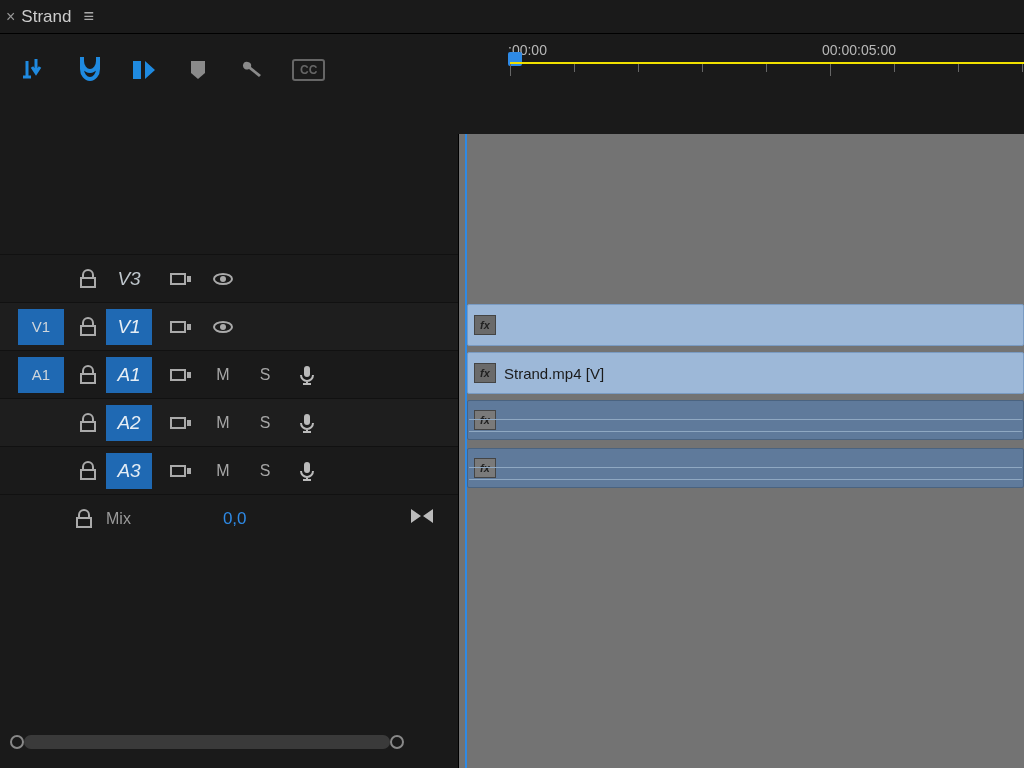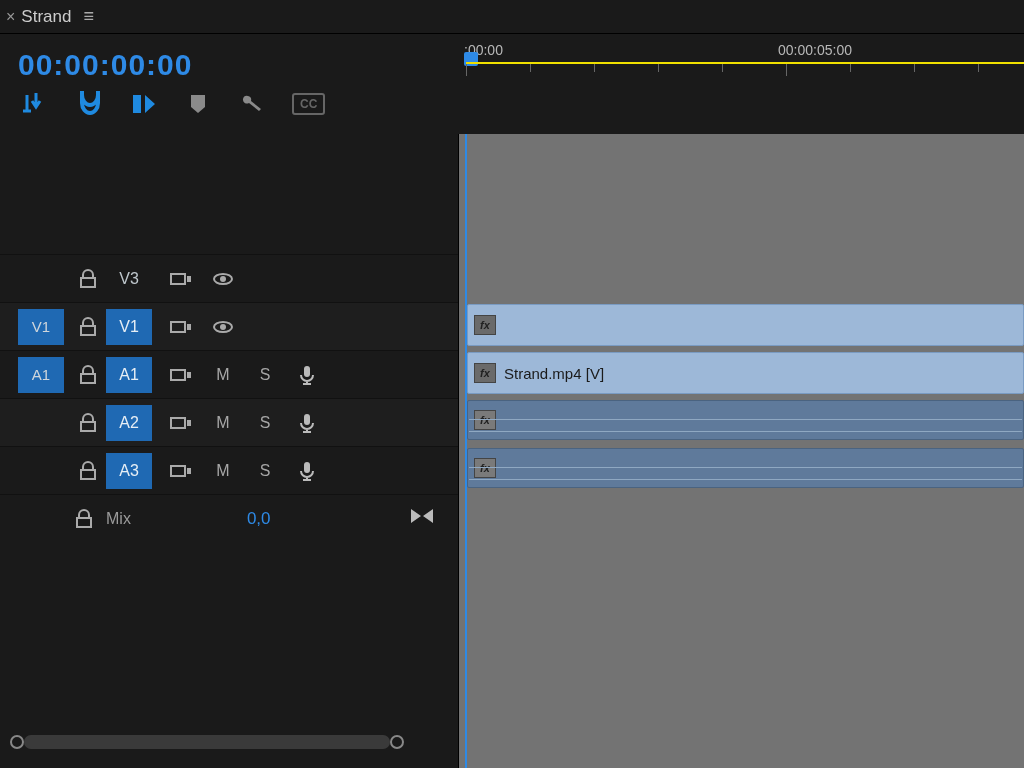--- a/index.html
+++ b/index.html
@@ -16,48 +16,48 @@
   .header-row { display: flex; height: 100px; }
   .header-left { width: 458px; padding: 14px 0 0 18px; }
   .timecode { color: #2e8ae6; font-size: 30px; font-weight: 600; letter-spacing: 1px; }
   .toolbar { display: flex; align-items: center; gap: 26px; margin-top: 8px; padding-left: 4px; }
   .tool-ico { width: 28px; height: 28px; display: flex; align-items: center; justify-content: center; cursor: pointer; }
   .tool-ico svg { display: block; }
   .blue { color: #1f8ae0; fill: #1f8ae0; }
   .grey { color: #8a8a8a; fill: #8a8a8a; }
   .cc-box { border: 2px solid #666; color: #666; font-size: 12px; font-weight: 700; padding: 2px 6px; border-radius: 3px; }
 
-  .header-right { flex: 1; position: relative; }
+  .header-right { flex: 1; position: relative; margin-left: 44px; }
   .ruler-labels { position: absolute; top: 8px; left: 0; right: 0; height: 18px; font-size: 14px; color: #b8b8b8; }
   .ruler-label { position: absolute; }
   .ruler-line { position: absolute; top: 28px; left: 8px; right: 0; height: 2px; background: #f0e000; }
   .playhead { position: absolute; top: 18px; left: 6px; width: 14px; height: 14px; background: #2e8ae6; border-radius: 2px; }
   .ticks { position: absolute; top: 30px; left: 0; right: 0; height: 14px; }
   .tick { position: absolute; top: 0; width: 1px; height: 8px; background: #666; }
   .tick.major { height: 12px; }
 
   
   .main { flex: 1; display: flex; position: relative; }
   .tracks-col { width: 458px; background: #1a1a1a; display: flex; flex-direction: column; }
   .tracks-spacer { flex: 0 0 120px; }
   .track-row { height: 48px; display: flex; align-items: center; padding-left: 18px; gap: 4px; border-top: 1px solid #111; position: relative; }
   .track-row:nth-child(odd) { background: #1e1e1e; }
   .cell { display: flex; align-items: center; justify-content: center; height: 36px; }
   .cell.src { width: 46px; color: #cfd6dc; font-size: 15px; margin-right: 6px; }
   .cell.src.sel { background: #1f69b3; }
   .cell.lock { width: 28px; }
-  .cell.trk { width: 46px; color: #bfc7cd; font-size: 16px; margin-right: 6px; }
+  .cell.trk { width: 46px; color: #bfc7cd; font-size: 19px; margin-right: 6px; font-style: italic; }
   .cell.trk.sel { background: #1f69b3; color: #e6eef5; }
   .cell.sync { width: 38px; }
   .cell.eye { width: 38px; }
   .cell.ms { width: 38px; color: #a7a7a7; font-size: 16px; }
   .cell.mic { width: 38px; }
   .mix-row { height: 48px; display: flex; align-items: center; padding-left: 18px; gap: 4px; border-top: 1px solid #111; }
   .mix-label { margin-left: 34px; color: #9a9a9a; font-size: 16px; text-align: center; }
-  .mix-value { margin-left: 112px; color: #2e8ae6; font-size: 17px; }
+  .mix-value { margin-left: 88px; color: #2e8ae6; font-size: 17px; }
   .mix-bowtie { margin-left: auto; margin-right: 24px; color: #bbb; font-size: 18px; }
 
   .clips-col { flex: 1; position: relative; background: #737373; border-left: 1px solid #000; }
   .v-playhead { position: absolute; top: 0; bottom: 0; left: 6px; width: 2px; background: #2e8ae6; z-index: 4; }
   .lane { position: absolute; left: 0; right: 0; }
   .clip { position: absolute; top: 2px; height: 42px; border-radius: 2px; display: flex; align-items: center; padding-left: 6px; gap: 8px; font-size: 15px; }
   .clip.video { background: #9db8d8; border: 1px solid #7a9bc2; color: #1b1b1b; }
   .clip.audio { background: #5f7a9b; border: 1px solid #4a6380; height: 40px; }
   .clip .fx { width: 22px; height: 20px; background: #6a6a6a; border: 1px solid #444; display: flex; align-items: center; justify-content: center; font-size: 11px; font-style: italic; color: #222; font-weight: 700; }
   .clip.audio .fx { background: #7a7a7a; }
@@ -81,21 +81,20 @@
 <div class="app">
 
   <div class="tabbar">
     <span class="tab-close">×</span>
     <span class="tab-title">Strand</span>
     <span class="menu-icon">≡</span>
   </div>
 
   <div class="header-row">
     <div class="header-left">
-      <div class="timecode">00:00:00:00</div>
       <div class="toolbar">
         <span class="tool-ico blue">
           <svg width="26" height="22">
               <path d="M4 2 L4 18 M0 18 L8 18 M13 0 L13 12 M9 8 L13 14 L17 8" stroke="#1f8ae0" stroke-width="3" fill="none"></path>
             </svg>
         </span>
         <span class="tool-ico blue">
           <svg width="24" height="22">
               <path d="M4 2 A8 10 0 0 0 20 2 L20 10 A8 10 0 0 1 4 10 Z M4 2 L4 -2 M20 2 L20 -2" stroke="#1f8ae0" stroke-width="4" fill="none"></path>
             </svg>

